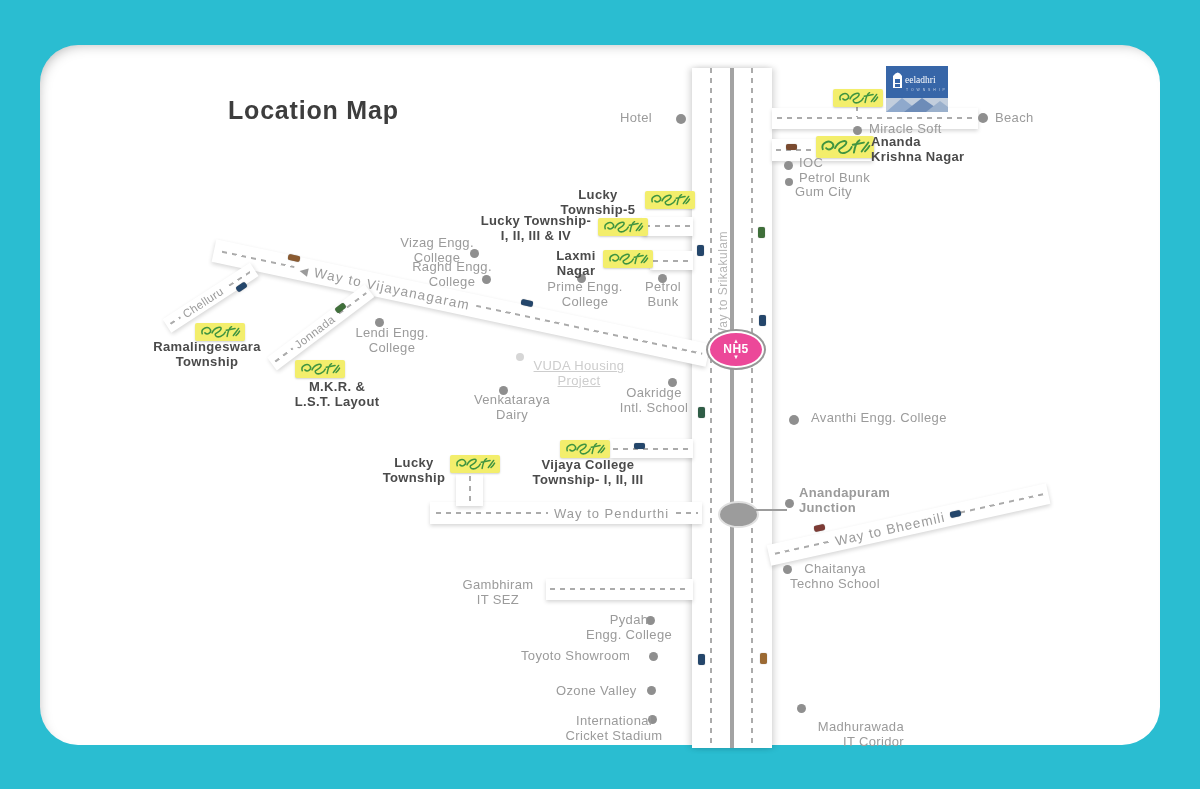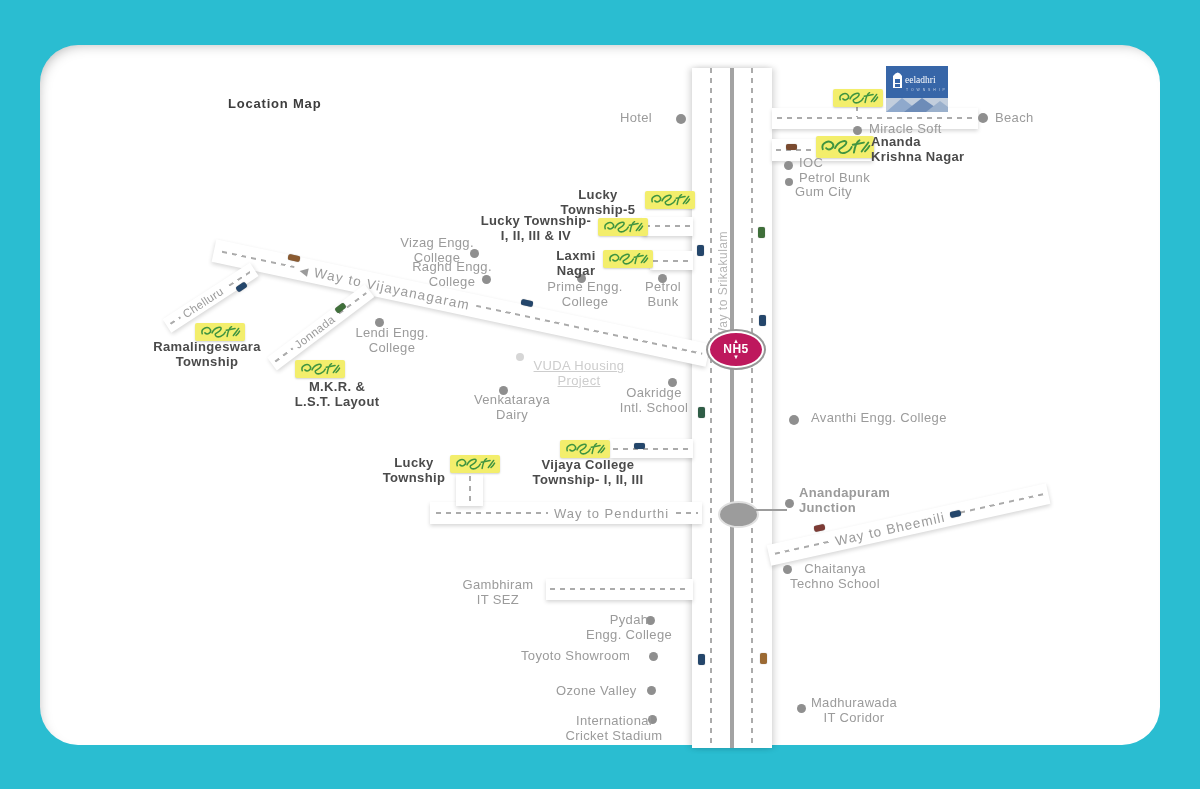--- a/index.html
+++ b/index.html
@@ -8,21 +8,21 @@
     background:#2abdd1;
     font-family:"Liberation Sans",sans-serif;
   }
   .card{
     position:absolute;left:40px;top:45px;width:1120px;height:700px;
     background:#ffffff;border-radius:38px;
     box-shadow:inset 5px 6px 14px -8px rgba(0,0,0,.35);
   }
   .title{
     position:absolute;left:228px;top:96px;
-    font-size:13px;font-weight:700;color:#3d3d3d;letter-spacing:.8px;
+    font-size:25px;font-weight:700;color:#3d3d3d;letter-spacing:.8px;
   }
   .lbl{
     position:absolute;white-space:pre-line;line-height:1.12;
     font-size:13px;letter-spacing:.35px;
   }
   .g{color:#9b9b9b;}
   .d{color:#4a4a4a;font-weight:700;}
   .f{color:#cdcdcd;}
   .dot{
     position:absolute;width:9px;height:9px;border-radius:50%;
@@ -47,21 +47,21 @@
     box-shadow:-3px 0 6px rgba(0,0,0,.13),3px 0 6px rgba(0,0,0,.13);
   }
   .hwy .mid{position:absolute;left:38px;top:0;width:4px;height:100%;background:#a3a3a3;}
   .srik{
     position:absolute;left:723px;top:285px;
     transform:translate(-50%,-50%) rotate(-90deg);
     color:#b5b5b5;font-size:12px;letter-spacing:.5px;white-space:nowrap;
   }
   .nh5{
     position:absolute;left:708px;top:331px;width:52px;height:33px;
-    background:#be185d;border:2px solid #fff;border-radius:50%;
+    background:#ec4899;border:2px solid #fff;border-radius:50%;
     box-shadow:0 0 0 2px #979797;
     display:flex;flex-direction:column;align-items:center;justify-content:center;
     color:#fff;
   }
   .nh5 .ar{font-size:6px;line-height:5px;}
   .nh5 .tx{font-size:12px;line-height:11px;font-weight:700;letter-spacing:.5px;}
   .junction{
     position:absolute;left:718px;top:501px;width:37px;height:23px;
     background:#9c9c9c;border:2px solid #e0e0e0;border-radius:50%;
   }
@@ -275,21 +275,21 @@
 <div class="lbl g" style="left:781px;top:562px;width:108px;text-align:center;">Chaitanya
 Techno School</div>
 <div class="lbl g" style="left:453px;top:578px;width:90px;text-align:center;">Gambhiram
 IT SEZ</div>
 <div class="lbl g" style="left:580px;top:613px;width:98px;text-align:center;">Pydah
 Engg. College</div>
 <div class="lbl g" style="left:521px;top:649px;">Toyoto Showroom</div>
 <div class="lbl g" style="left:556px;top:684px;">Ozone Valley</div>
 <div class="lbl g" style="left:563px;top:714px;width:102px;text-align:center;">International
 Cricket Stadium</div>
-<div class="lbl g" style="left:804px;top:696px;width:100px;text-align:center;">Madhurawada
+<div class="lbl g" style="left:804px;top:720px;width:100px;text-align:right;">Madhurawada
 IT Coridor</div>
 
 <span class="car" style="left:786px;top:144px;width:11px;height:6px;background:#7a4a2f;"></span>
 <span class="car" style="left:288px;top:255px;width:12px;height:6px;background:#8a5a30;transform:rotate(12deg);"></span>
 <span class="car" style="left:521px;top:300px;width:12px;height:6px;background:#24466b;transform:rotate(12deg);"></span>
 <span class="car" style="left:236px;top:284px;width:11px;height:6px;background:#24466b;transform:rotate(-33deg);"></span>
 <span class="car" style="left:335px;top:305px;width:11px;height:6px;background:#3f6f3a;transform:rotate(-37deg);"></span>
 <span class="car" style="left:697px;top:245px;width:7px;height:11px;background:#24466b;"></span>
 <span class="car" style="left:758px;top:227px;width:7px;height:11px;background:#3f6f3a;"></span>
 <span class="car" style="left:759px;top:315px;width:7px;height:11px;background:#24466b;"></span>

